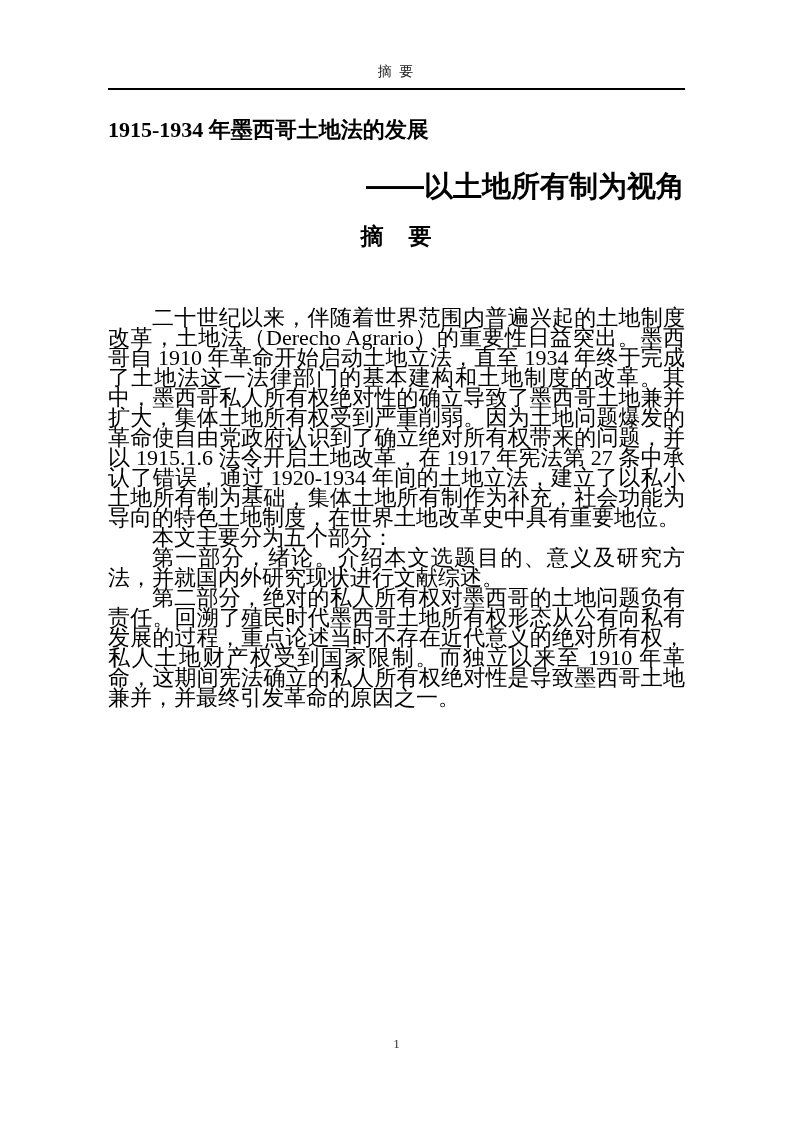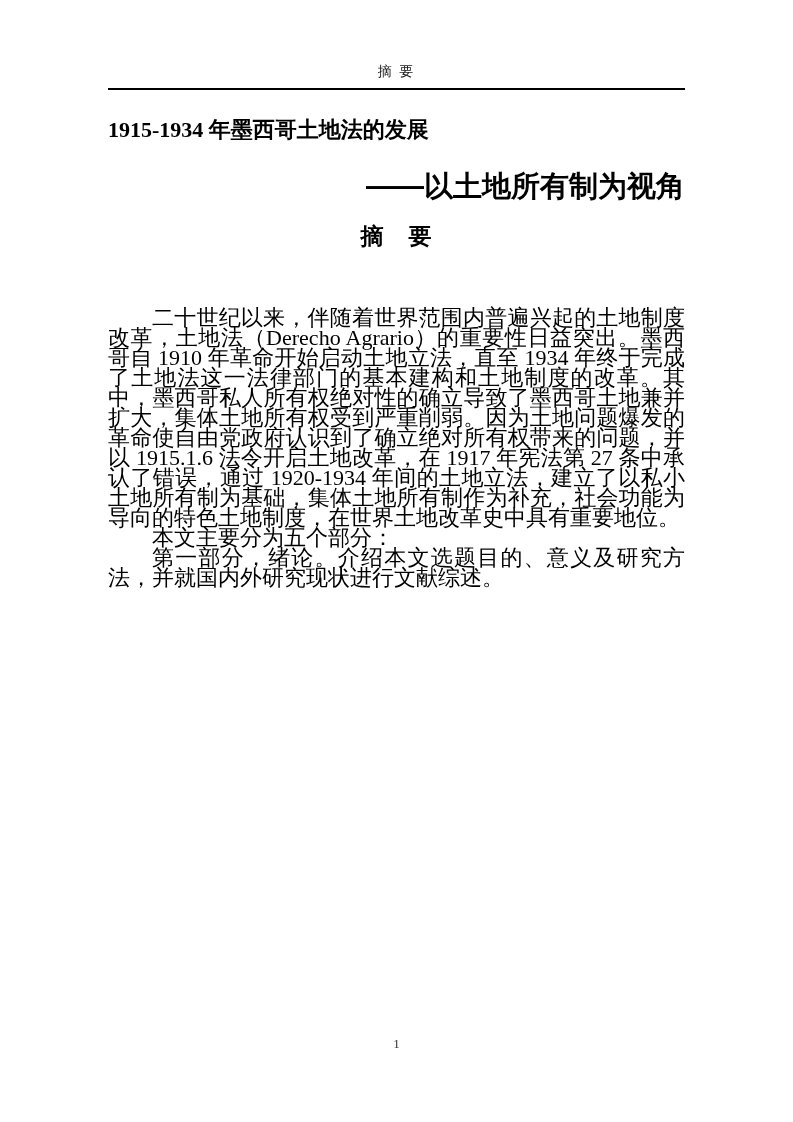--- a/index.html
+++ b/index.html
@@ -105,17 +105,18 @@
   <h1 class="doc-title">1915-1934 年墨西哥土地法的发展</h1>
 
   <div class="doc-subtitle">——以土地所有制为视角</div>
 
   <h2 class="abstract-heading">摘　要</h2>
 
   <div class="body-text">
     <p>二十世纪以来，伴随着世界范围内普遍兴起的土地制度改革，土地法（Derecho Agrario）的重要性日益突出。墨西哥自 1910 年革命开始启动土地立法，直至 1934 年终于完成了土地法这一法律部门的基本建构和土地制度的改革。其中，墨西哥私人所有权绝对性的确立导致了墨西哥土地兼并扩大，集体土地所有权受到严重削弱。因为土地问题爆发的革命使自由党政府认识到了确立绝对所有权带来的问题，并以 1915.1.6 法令开启土地改革，在 1917 年宪法第 27 条中承认了错误，通过 1920-1934 年间的土地立法，建立了以私小土地所有制为基础，集体土地所有制作为补充，社会功能为导向的特色土地制度，在世界土地改革史中具有重要地位。</p>
     <p>本文主要分为五个部分：</p>
     <p>第一部分，绪论。介绍本文选题目的、意义及研究方法，并就国内外研究现状进行文献综述。</p>
+    <p>第二部分，绝对的私人所有权对墨西哥的土地问题负有责任。回溯了殖民时代墨西哥土地所有权形态从公有向私有发展的过程，重点论述当时不存在近代意义的绝对所有权，私人土地财产权受到国家限制。而独立以来至 1910 年革命，这期间宪法确立的私人所有权绝对性是导致墨西哥土地兼并，并最终引发革命的原因之一。</p>
   </div>
 
   <div class="page-number">1</div>
 
 </div>
 
 </body></html>

